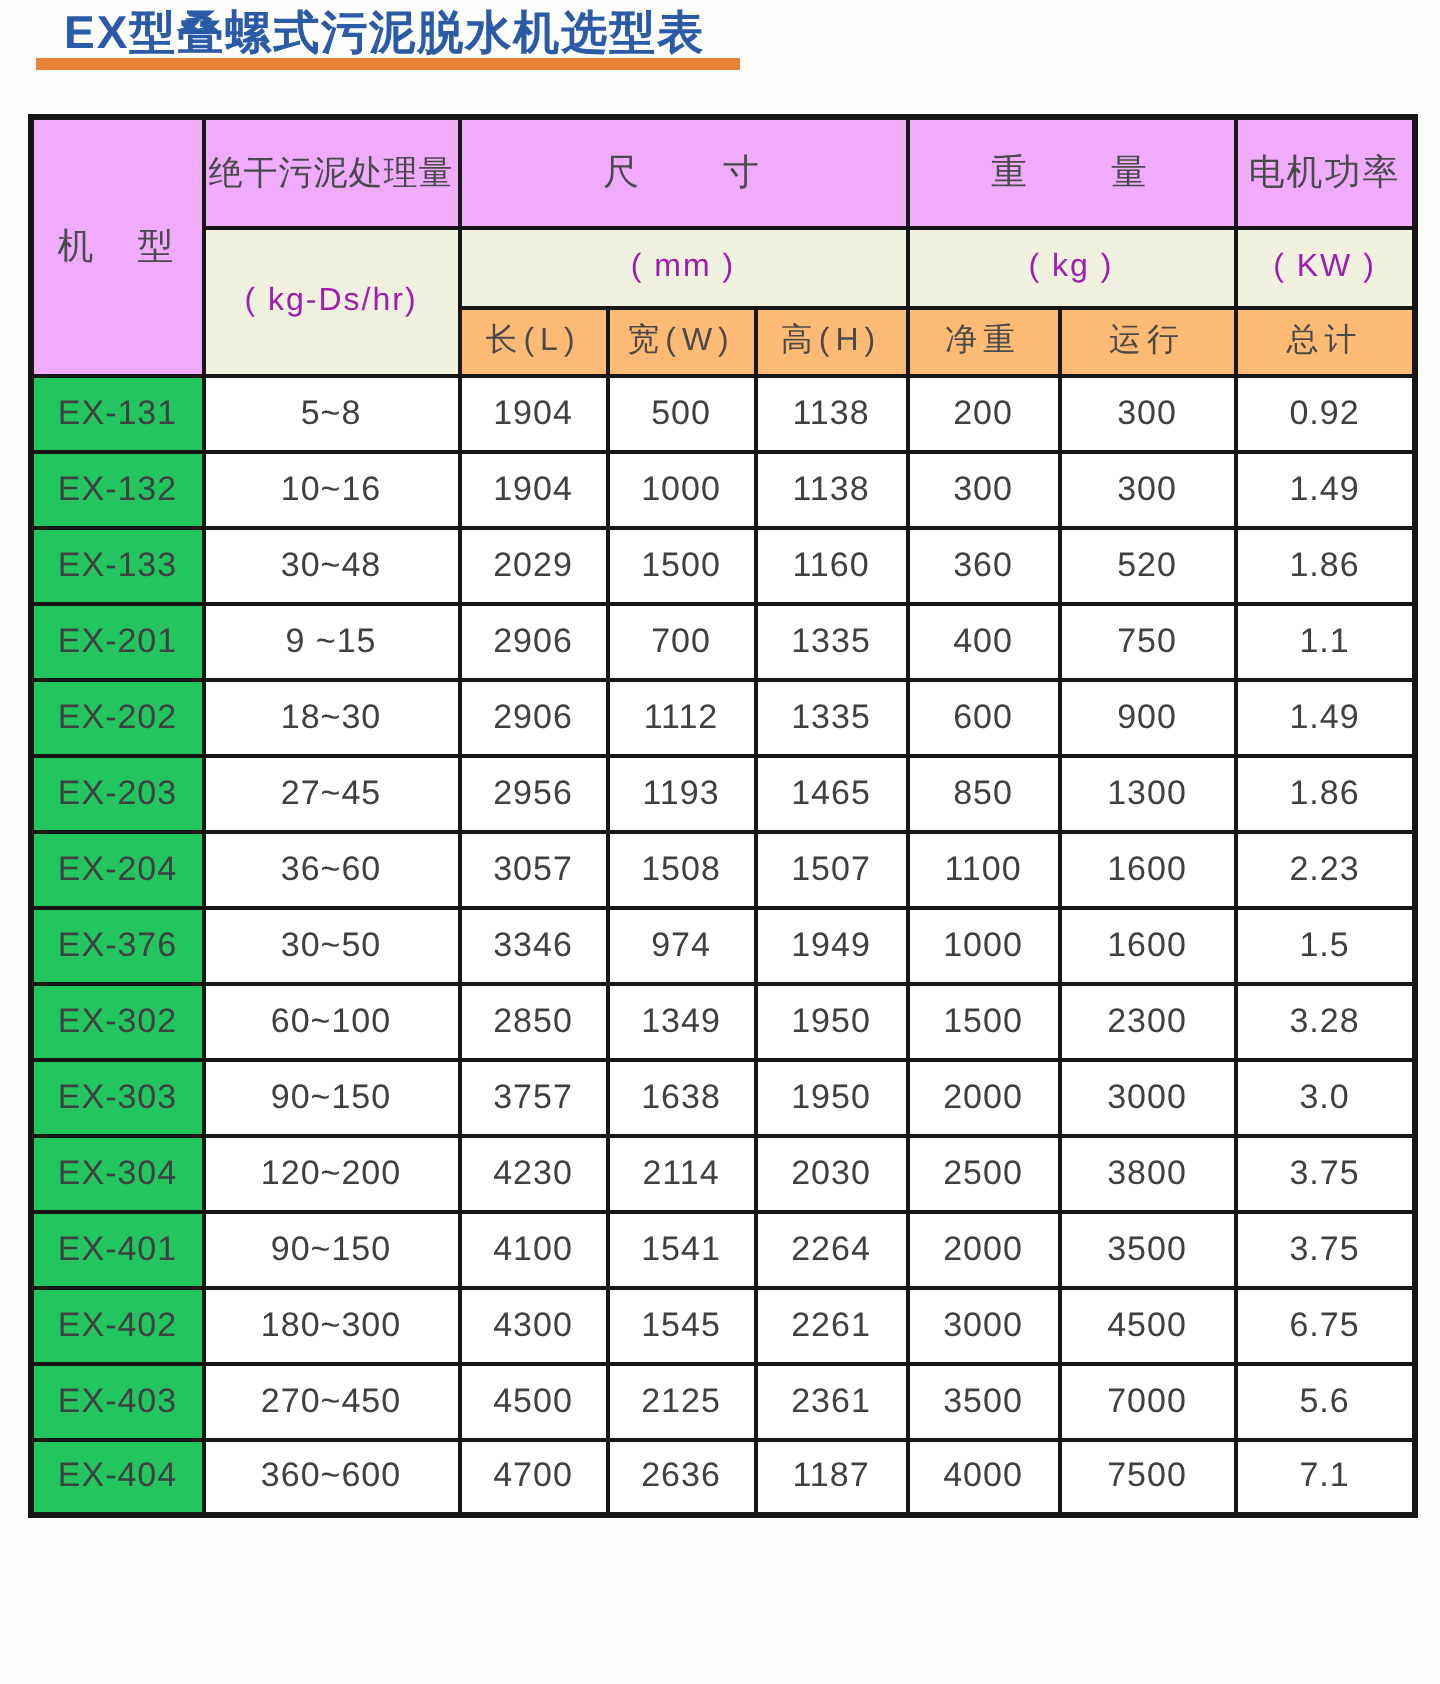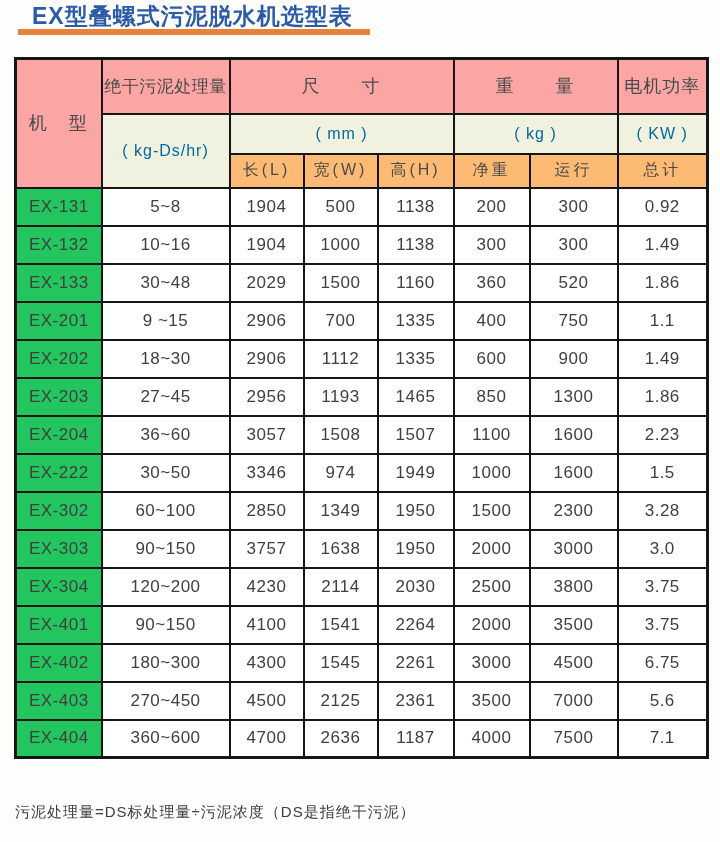--- a/index.html
+++ b/index.html
@@ -45,23 +45,23 @@
     vertical-align: middle;
     font-weight: normal;
     overflow: hidden;
     white-space: nowrap;
   }
 
   
   tr.h1 { height: 55px; }
   tr.h2 { height: 40px; }
   tr.h3 { height: 34px; }
-  tr.h1 th { background: #fca5a5; font-size: 18px; letter-spacing: 2px; color: #4a4a4a; }
+  tr.h1 th { background: #f0abfc; font-size: 18px; letter-spacing: 2px; color: #4a4a4a; }
   th.model-head { background: #dce2e8; font-size: 19px; letter-spacing: 6px; }
-  tr.h2 th, th.cap-unit { background: #f0f1df; font-size: 16px; letter-spacing: 1px; color: #0369a1; }
+  tr.h2 th, th.cap-unit { background: #f0f1df; font-size: 16px; letter-spacing: 1px; color: #a21caf; }
   th.cap-unit { background: #f0f1df; }
   tr.h3 th { background: #fdba74; font-size: 16px; letter-spacing: 3px; color: #4a4a4a; }
 
   
   tbody tr { height: 38px; }
   tbody td { background: #ffffff; font-size: 17px; color: #404040; letter-spacing: 0.5px; }
   tbody td.model-col { background: #22c55e; }
 
   .footnote {
     position: absolute;
@@ -180,21 +180,21 @@
           <td class="model-col">EX-204</td>
           <td>36~60</td>
           <td>3057</td>
           <td>1508</td>
           <td>1507</td>
           <td>1100</td>
           <td>1600</td>
           <td>2.23</td>
         </tr>
         <tr>
-          <td class="model-col">EX-222</td>
+          <td class="model-col">EX-376</td>
           <td>30~50</td>
           <td>3346</td>
           <td>974</td>
           <td>1949</td>
           <td>1000</td>
           <td>1600</td>
           <td>1.5</td>
         </tr>
         <tr>
           <td class="model-col">EX-302</td>
@@ -262,15 +262,14 @@
           <td>4700</td>
           <td>2636</td>
           <td>1187</td>
           <td>4000</td>
           <td>7500</td>
           <td>7.1</td>
         </tr>
       </tbody>
   </table>
 
-  <div class="footnote">污泥处理量=DS标处理量÷污泥浓度（DS是指绝干污泥）</div>
 
 </div>
 
 </body></html>

